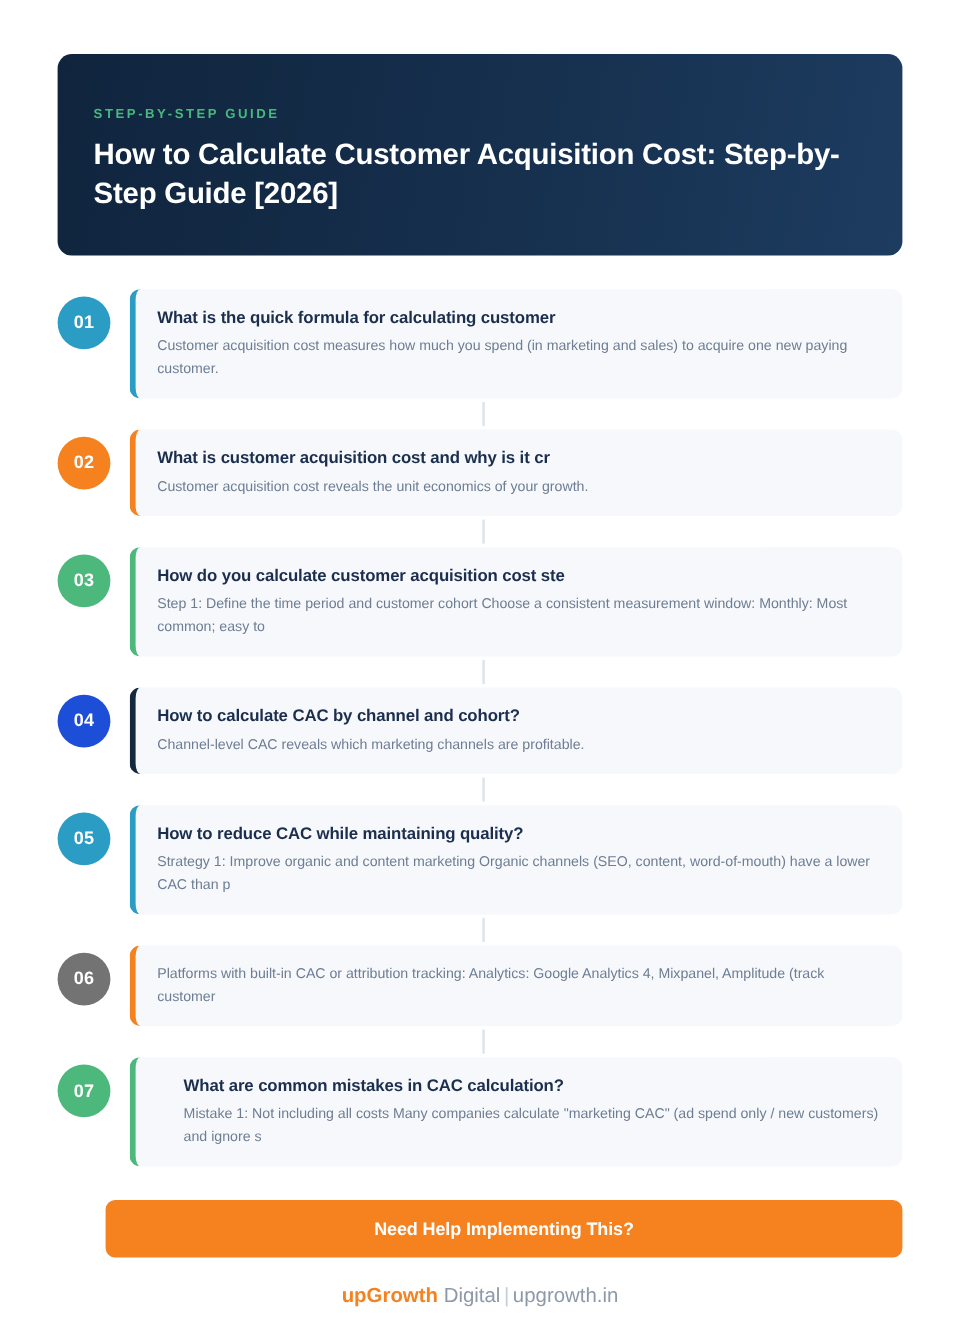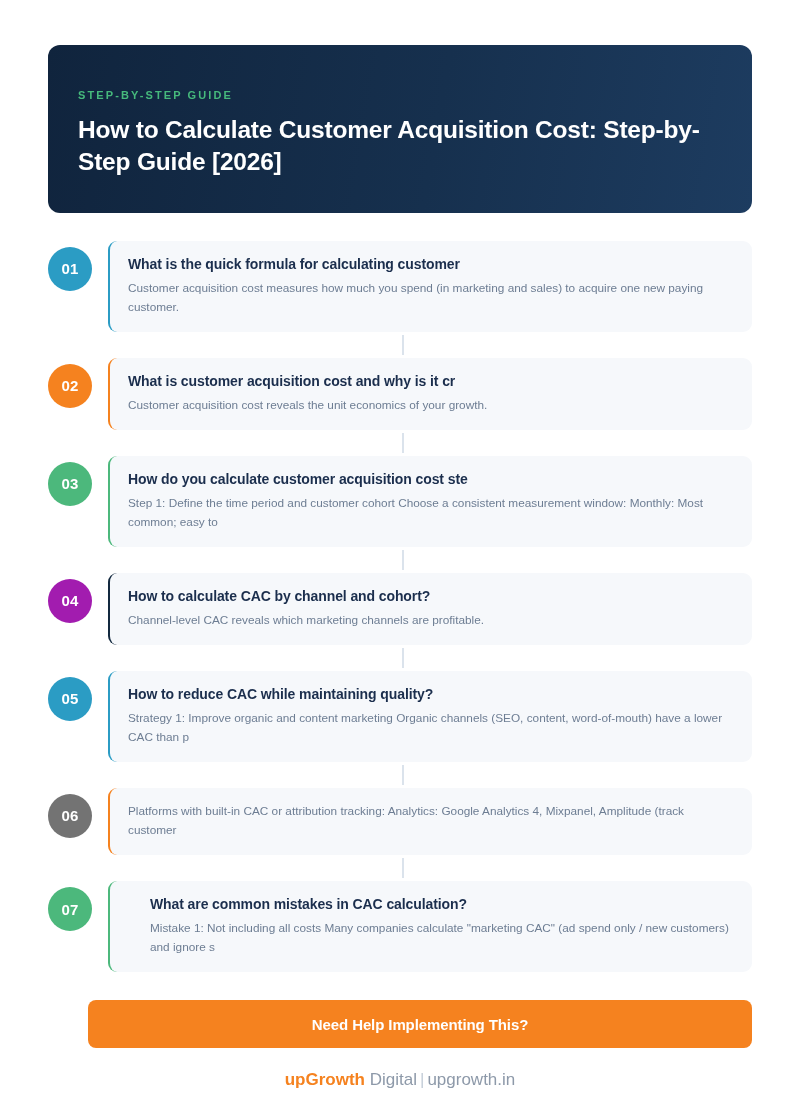--- a/index.html
+++ b/index.html
@@ -68,21 +68,21 @@
     font-weight: bold;
     margin-top: 6px;
     letter-spacing: 0.2px;
     z-index: 2;
   }
 
   .card {
     flex: 1;
     background: #f6f8fb;
     border-radius: 9px;
-    border-left: 2px solid #701a75;
+    border-left: 5px solid #701a75;
     padding: 14px 18px 15px 18px;
     margin-left: 16px;
     min-height: 56px;
   }
 
   .card-title {
     color: #1b2e4d;
     font-size: 14px;
     font-weight: bold;
     line-height: 1.35;
@@ -173,21 +173,21 @@
       <div class="connector"></div>
       <div class="step">
         <div class="badge" style="background: rgb(76, 184, 124);">03</div>
         <div class="card" style="border-left-color: rgb(76, 184, 124);">
           <div class="card-title">How do you calculate customer acquisition cost ste</div>
           <div class="card-desc">Step 1: Define the time period and customer cohort Choose a consistent measurement window: Monthly: Most common; easy to</div>
         </div>
       </div>
       <div class="connector"></div>
       <div class="step">
-        <div class="badge" style="background: #a21caf;">04</div>
+        <div class="badge" style="background: #1d4ed8;">04</div>
         <div class="card" style="border-left-color: rgb(19, 41, 63);">
           <div class="card-title">How to calculate CAC by channel and cohort?</div>
           <div class="card-desc">Channel-level CAC reveals which marketing channels are profitable.</div>
         </div>
       </div>
       <div class="connector"></div>
       <div class="step">
         <div class="badge" style="background: rgb(43, 156, 196);">05</div>
         <div class="card" style="border-left-color: rgb(43, 156, 196);">
           <div class="card-title">How to reduce CAC while maintaining quality?</div>

